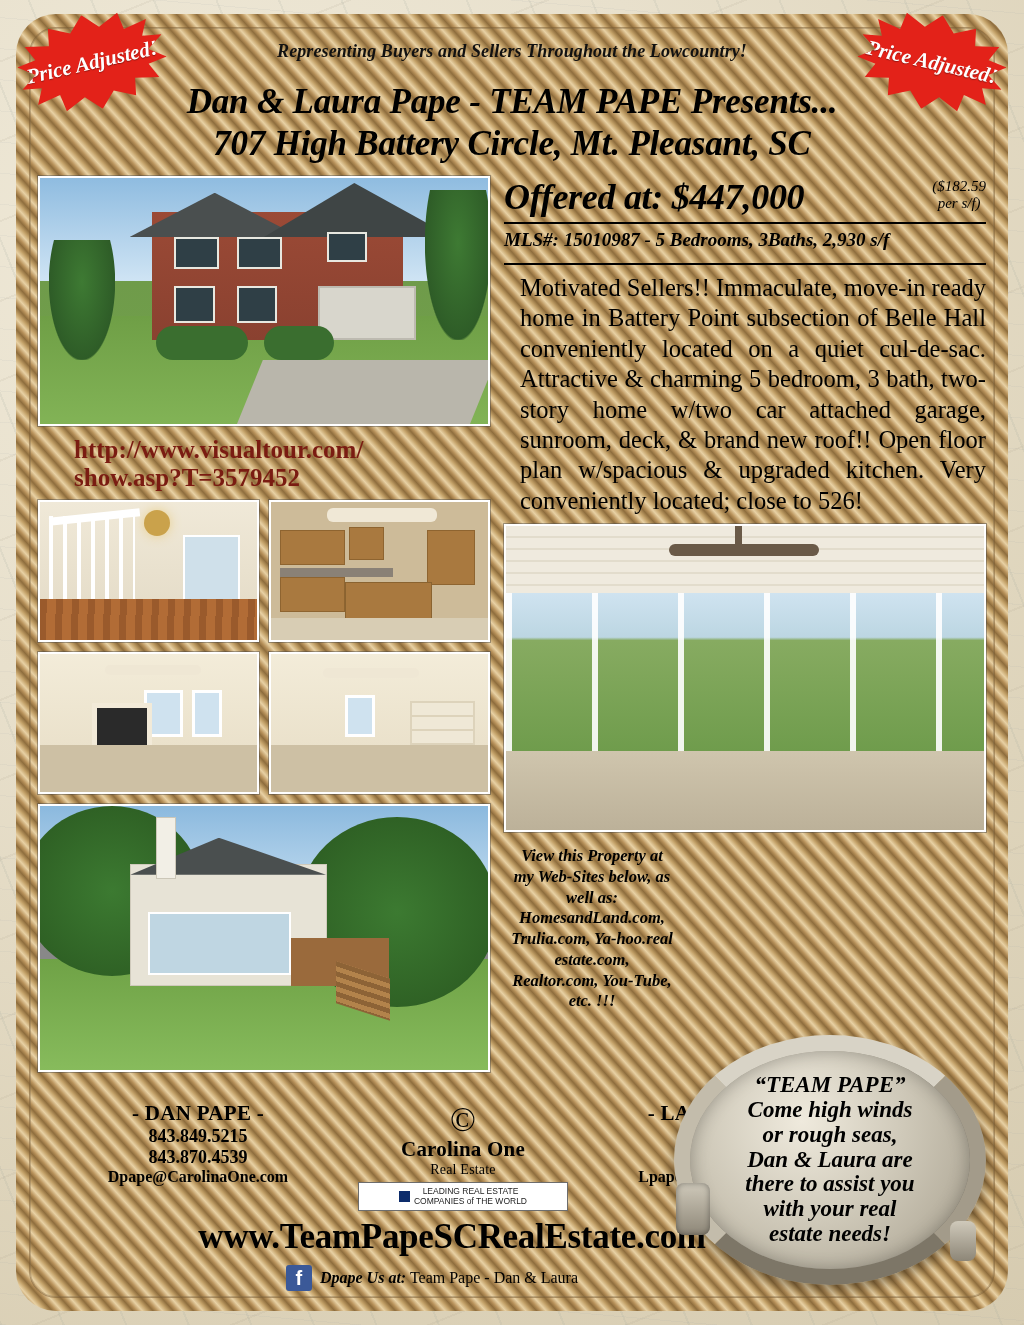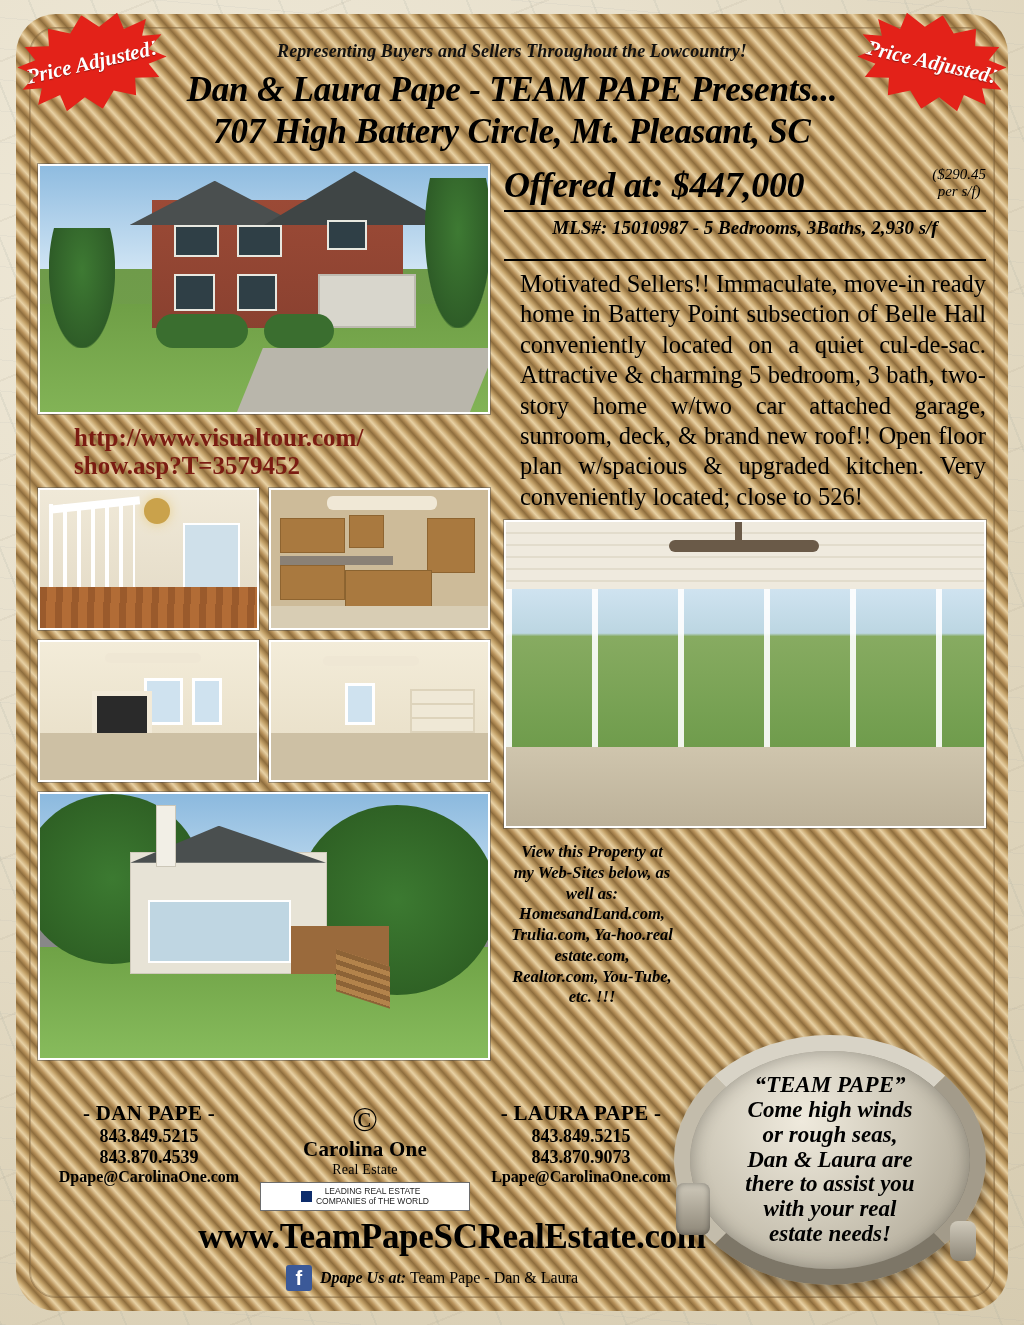--- a/index.html
+++ b/index.html
@@ -66,21 +66,21 @@
     color:#111;
     margin-top:7px;
     letter-spacing:0.1px;
   }
   .title1 {
     text-align:center;
     font-size:35px;
     font-weight:bold;
     font-style:italic;
     color:#000;
-    margin-top:8px;
+    margin-top:20px;
     letter-spacing:-0.2px;
   }
   .title2 {
     text-align:center;
     font-size:35px;
     font-weight:bold;
     font-style:italic;
     color:#000;
     margin-top:2px;
     letter-spacing:-0.2px;
@@ -214,22 +214,22 @@
     display:flex; align-items:flex-end; justify-content:space-between;
     border-bottom:2px solid #000;
     padding-bottom:4px;
   }
   .price {
     font-size:36px; font-weight:bold; font-style:italic; color:#000;
     letter-spacing:-0.3px;
   }
   .persf { font-size:15px; font-style:italic; text-align:center; line-height:1.15; padding-bottom:6px; }
   .mls {
-    text-align:center; font-style:italic; font-weight:bold;
-    font-size:19px; padding:5px 0 20px;
+    text-align:left; font-style:italic; font-weight:bold;
+    font-size:19px; padding:5px 0 12px;
     border-bottom:2px solid #000;
   }
   .desc {
     font-size:24.5px;
     line-height:1.24;
     text-align:justify;
     margin-top:8px;
     color:#000;
     padding-left:16px;
   }
@@ -290,21 +290,21 @@
     position:absolute; left:0; right:0; bottom:0; height:22px;
     background:rgba(0,0,0,0.55); color:#fff;
     font-family:"Liberation Sans", sans-serif;
     font-size:12.5px; font-weight:bold; letter-spacing:0.6px;
     display:flex; align-items:center; justify-content:center;
   }
 
   
   .footer { position:absolute; left:0; right:0; bottom:0; }
   .contacts { display:flex; align-items:flex-start; }
-  .agent-block { width:222px; text-align:center; }
+  .agent-block { width:320px; text-align:center; }
   .agent-name { font-size:21px; font-weight:bold; letter-spacing:0.3px; }
   .agent-line { font-size:18px; font-weight:bold; }
   .agent-email { font-size:16px; font-weight:bold; }
 
   .brand { width:210px; text-align:center; padding-top:2px; }
   .brand .cmark { font-size:34px; line-height:1; }
   .brand .bname { font-size:21px; font-weight:bold; letter-spacing:0.2px; }
   .brand .bsub { font-size:14px; letter-spacing:0.2px; }
   .brand .leading {
     margin-top:4px; border:1px solid #6d6d6d; background:#fff;
@@ -497,21 +497,21 @@
           <div class="deck"></div>
           <div class="stair"></div>
         </div>
       </div>
 
       <div class="right-col">
 
         <div class="price-row">
           <div class="price">Offered at: $447,000</div>
           <div class="persf">
-            <span>($290.45</span><br>
+            <span>($182.59</span><br>
             <span>per s/f)</span>
           </div>
         </div>
 
         <div class="mls">MLS#: 15010987 - 5 Bedrooms, 3Baths, 2,930 s/f</div>
 
         <div class="desc">Motivated Sellers!!  Immaculate, move-in ready home in Battery Point subsection of Belle Hall conveniently located on a quiet cul-de-sac. Attractive &amp; charming 5 bedroom, 3 bath, two-story home w/two car attached garage, sunroom, deck, &amp; brand new roof!! Open floor plan w/spacious &amp; upgraded kitchen. Very conveniently located; close to 526!</div>
 
         <div class="photo ph-sunroom">
           <div class="ceil"></div>

